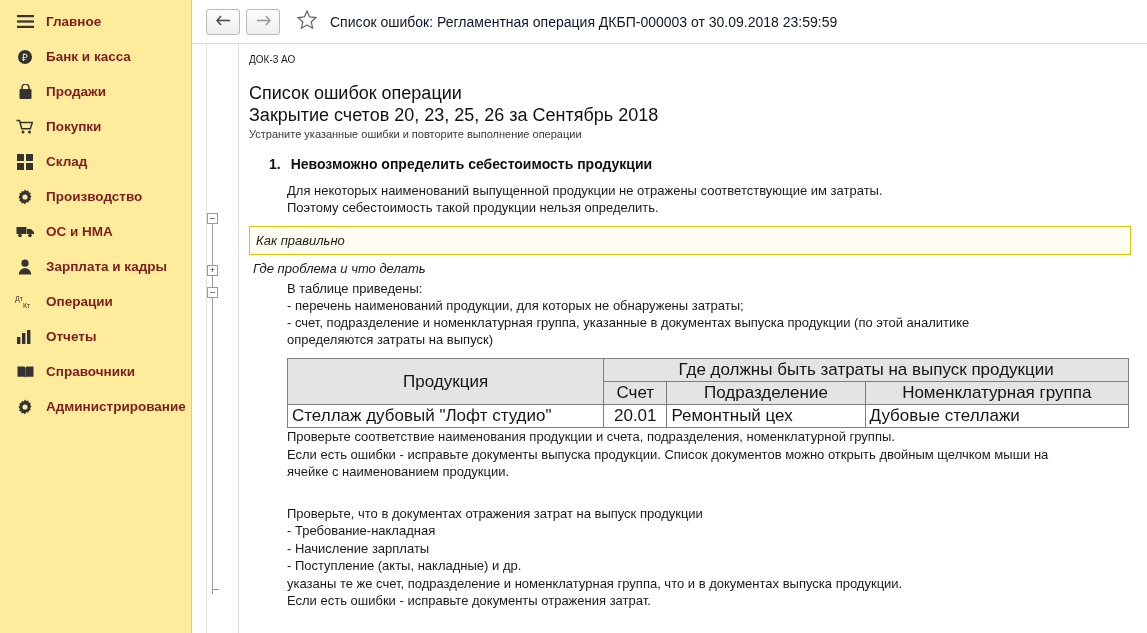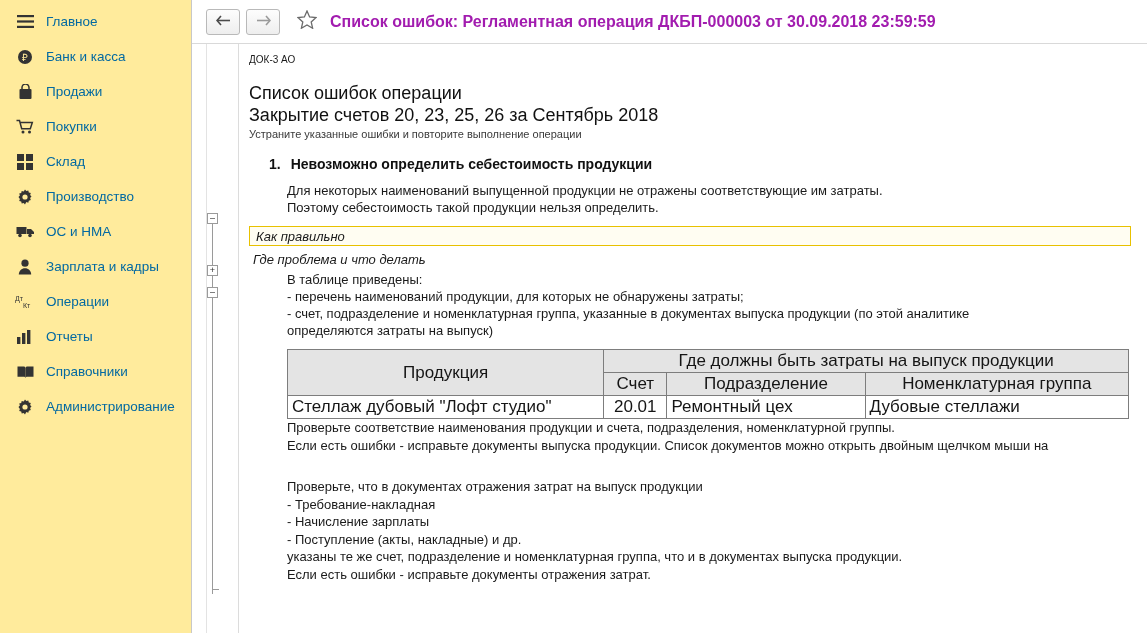--- a/index.html
+++ b/index.html
@@ -46,22 +46,23 @@
     display: flex;
     align-items: center;
     justify-content: center;
     color: #3a3a3a;
     font-size: 15px;
     line-height: 1;
   }
   .nav-icon svg { display: block; }
   .nav-label {
     font-size: 13.5px;
-    color: #0369a1;
+    color: #7f1d1d;
     white-space: nowrap;
+    font-weight: bold;
   }
 
   
   .content-wrap {
     flex: 1;
     display: flex;
     flex-direction: column;
     min-width: 0;
   }
 
@@ -95,26 +96,25 @@
     margin-left: 8px;
     margin-right: 10px;
     display: flex;
     align-items: center;
     justify-content: center;
     color: #6a6a6a;
     font-size: 19px;
     cursor: default;
   }
   .win-title {
-    font-size: 16px;
-    color: #a21caf;
+    font-size: 14px;
+    color: #0f172a;
     white-space: nowrap;
     overflow: hidden;
     text-overflow: ellipsis;
-    font-weight: bold;
   }
 
   .body-area {
     flex: 1;
     display: flex;
     min-height: 0;
     background: #ffffff;
   }
 
   
@@ -195,21 +195,21 @@
     margin-left: 38px;
     font-size: 13px;
     line-height: 17px;
     color: #1a1a1a;
   }
 
   .highlight-bar {
     margin: 10px 2px 6px 0;
     border: 1px solid #e8c100;
     background: #fffdf2;
-    height: 20px;
+    height: 29px;
     display: flex;
     align-items: center;
     padding-left: 6px;
     box-sizing: border-box;
   }
   .italic-link {
     font-style: italic;
     font-size: 13px;
     color: #1a1a1a;
   }
@@ -472,20 +472,21 @@
               <td class="col-acc">20.01</td>
               <td class="col-dept">Ремонтный цех</td>
               <td class="col-group">Дубовые стеллажи</td>
             </tr>
           </tbody>
         </table>
 
         <div class="nb">
           <div>Проверьте соответствие наименования продукции и счета, подразделения, номенклатурной группы.</div>
           <div>Если есть ошибки - исправьте документы выпуска продукции. Список документов можно открыть двойным щелчком мыши на</div>
+          <div>ячейке с наименованием продукции.</div>
         </div>
 
         <div class="nb blk">
           <div>Проверьте, что в документах отражения затрат на выпуск продукции</div>
           <div>- Требование-накладная</div>
           <div>- Начисление зарплаты</div>
           <div>- Поступление (акты, накладные) и др.</div>
           <div>указаны те же счет, подразделение и номенклатурная группа, что и в документах выпуска продукции.</div>
           <div>Если есть ошибки - исправьте документы отражения затрат.</div>
         </div>

